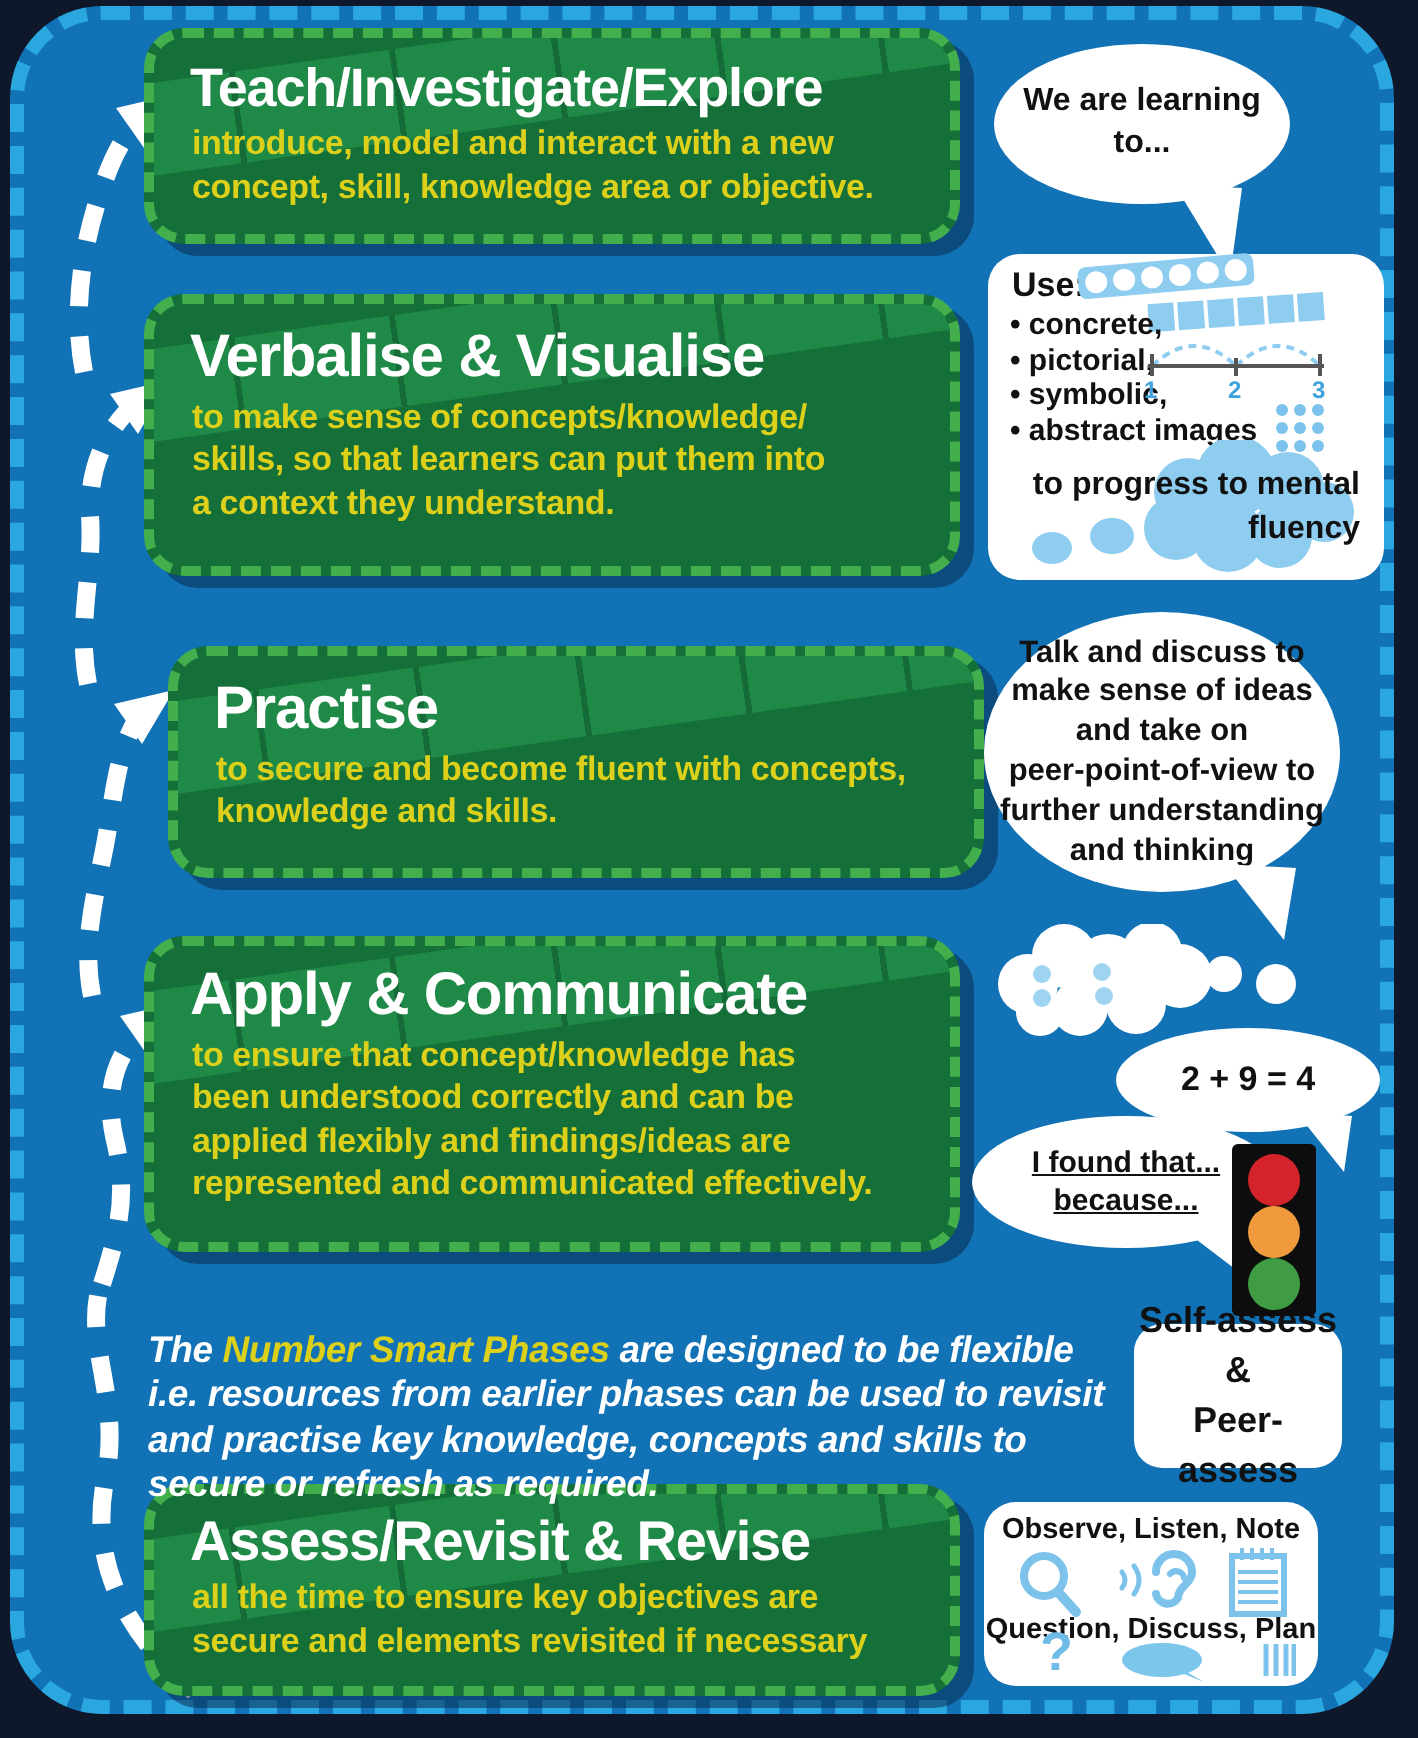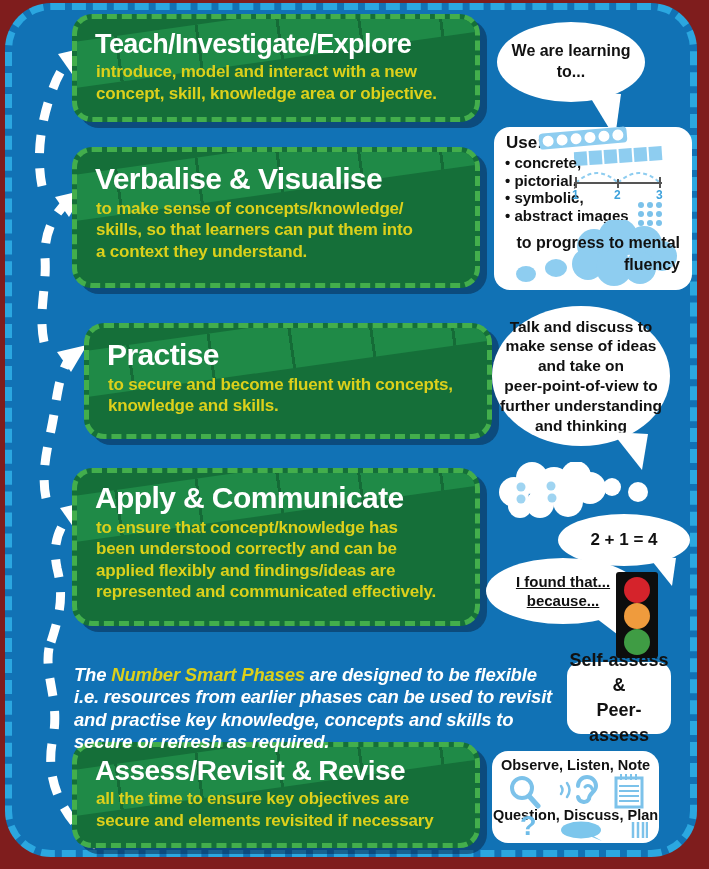--- a/index.html
+++ b/index.html
@@ -1,16 +1,16 @@
 <!DOCTYPE html>
 <html><head>
 <meta charset="utf-8">
 <style>
   html,body { margin:0; padding:0; background:#ffffff; font-family:"Liberation Sans",sans-serif; }
-  .stage { position:relative; width:709px; height:869px; background:#7f1d1d; overflow:hidden; }
+  .stage { position:relative; width:709px; height:869px; background:#0f172a; overflow:hidden; }
   .canvas { position:absolute; left:5px; top:3px; width:692px; height:854px; box-sizing:border-box;
             background:#1172b5; border:7px dashed #2ba7e0; border-radius:46px; }
   svg.overlay { position:absolute; left:0; top:0; pointer-events:none; }
 
   
   .phase { position:absolute; left:72px; width:408px; box-sizing:border-box;
            background:#156f39; border:5px dashed #43ae4c; border-radius:20px;
            box-shadow:7px 6px 0 rgba(9,44,79,0.55); overflow:hidden; }
   .phase .band { position:absolute; left:-40px; top:28px; width:560px; height:46px;
                  background:#1f8a47; transform:rotate(-8deg); transform-origin:left top;
@@ -231,21 +231,21 @@
     </g>
     <g fill="#9fd4f1">
       <circle cx="29" cy="25" r="4.5"></circle>
         <circle cx="29" cy="37" r="4.5"></circle>
       <circle cx="59" cy="24" r="4.5"></circle>
         <circle cx="60" cy="36" r="4.5"></circle>
     </g>
   </svg>
 
   <div class="bubble b-eq">
-    <span>2 + 1 = 4</span>
+    <span>2 + 9 = 4</span>
     <svg class="tail" style="left:90px; top:42px;" width="36" height="32">
       <polygon points="0,0 28,2 24,30" fill="#ffffff"></polygon>
     </svg>
   </div>
 
   <div class="bubble b-found">
     <span>I found that...
 because...</span>
     <svg class="tail" style="left:100px; top:54px;" width="46" height="34">
       <polygon points="2,0 32,2 44,32" fill="#ffffff"></polygon>

